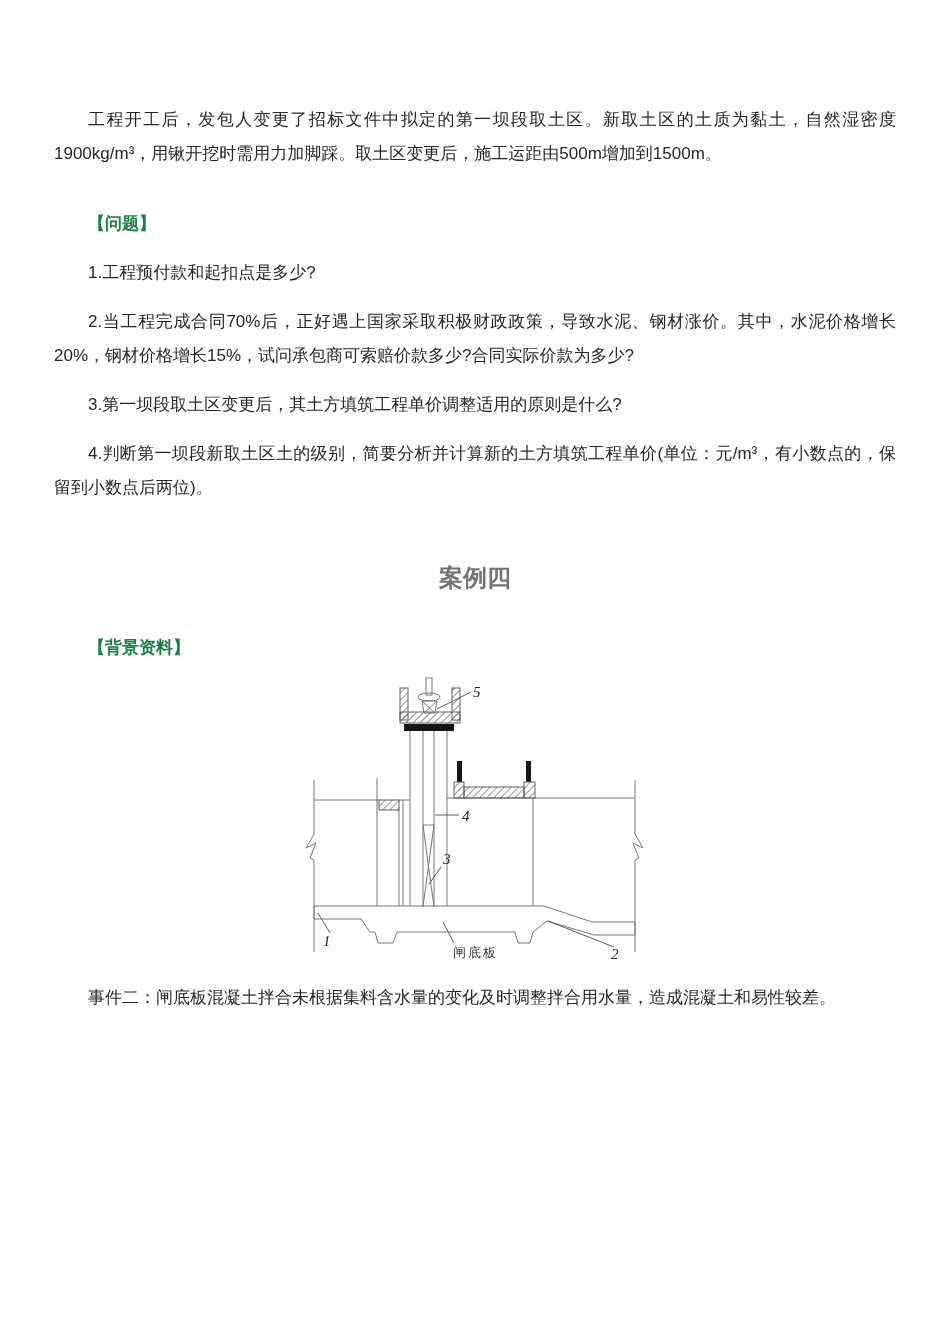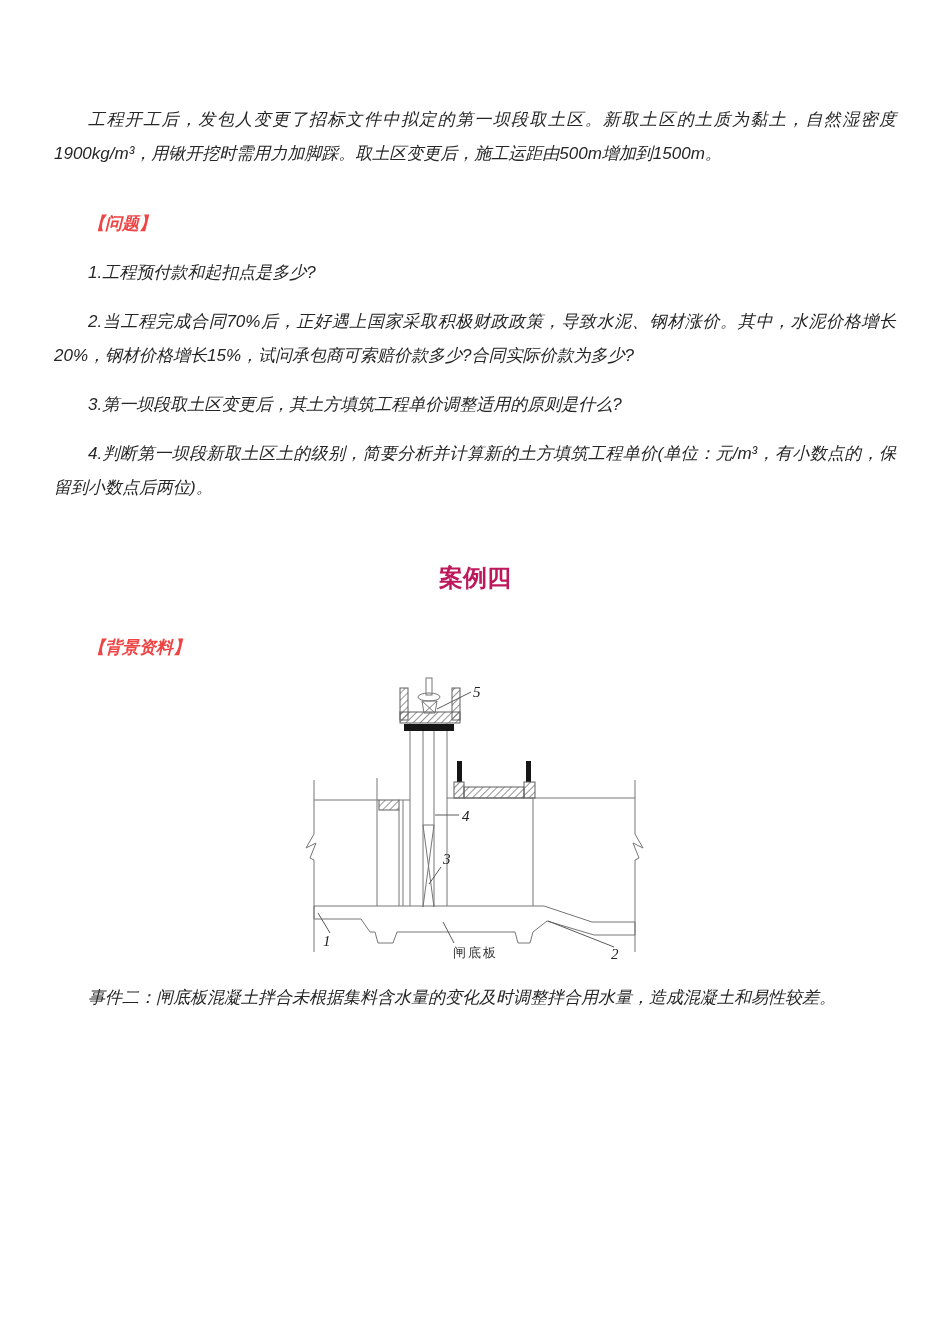--- a/index.html
+++ b/index.html
@@ -14,32 +14,31 @@
   }
   .doc {
     padding: 103px 54px 0 54px;
     font-size: 17px;
     line-height: 34px;
     text-align: justify;
   }
   .doc p {
     margin: 0 0 15px 0;
     text-indent: 2em;
-    font-style: italic;
   }
   .doc p.bold {
     font-weight: bold;
-    color: #ef4444;
+    color: #15803d;
     margin-top: 36px;
   }
   h1.case-title {
     font-size: 24px;
     line-height: 34px;
     font-weight: bold;
-    color: #be185d;
+    color: #737373;
     text-align: center;
     margin: 56px 0 20px 0;
   }
   .figure {
     margin: -10px 0 16px 246px;
     width: 360px; height: 295px;
   }
   .figure svg { display: block; }
   .fig-line   { stroke: #767676; stroke-width: 1; fill: none; }
   .fig-leader { stroke: #5a5a5a; stroke-width: 1; fill: none; }

